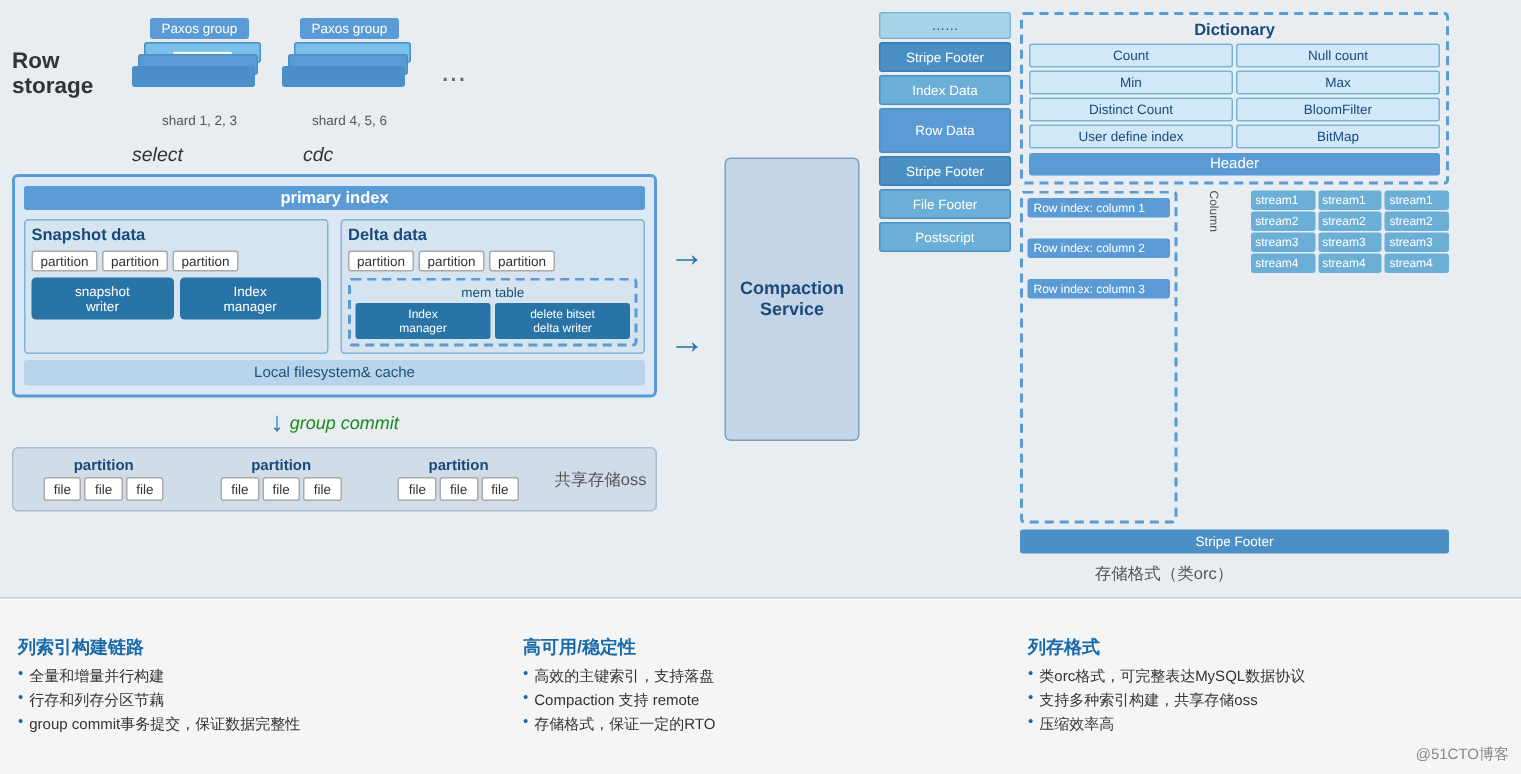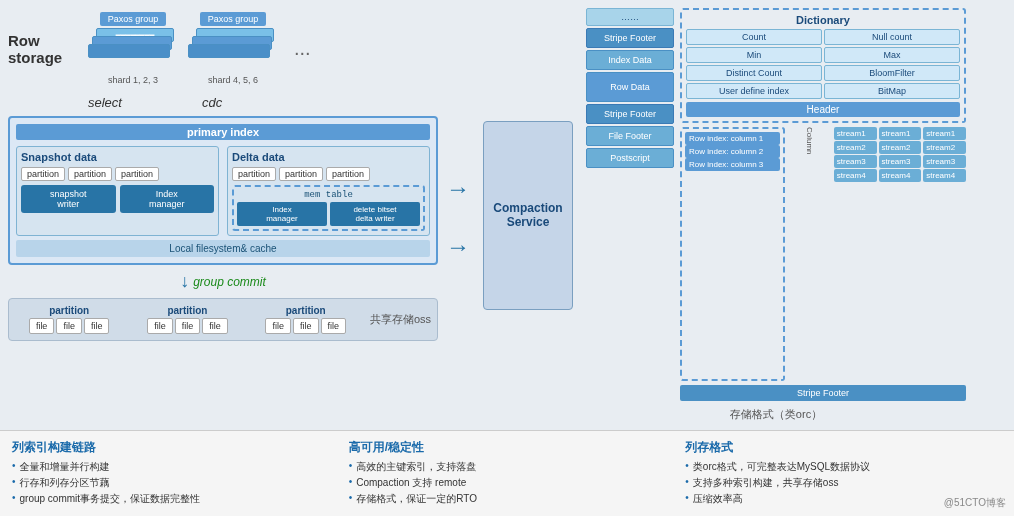--- a/index.html
+++ b/index.html
@@ -159,21 +159,20 @@
       border-radius: 3px;
       padding: 3px;
       margin-top: 3px;
     }
 
     .mem-table-title {
       font-size: 9px;
       text-align: center;
       color: #1a5276;
       margin-bottom: 2px;
-      font-family: Liberation Mono, monospace;
     }
 
     .mem-sub-boxes {
       display: flex;
       gap: 3px;
     }
 
     .mem-sub-box {
       background: #2874a6;
       color: white;
@@ -280,21 +279,21 @@
       text-align: center;
       font-size: 11px;
       color: #555;
       margin-top: 2px;
     }
 
     
     .bottom-section {
       background: #f5f5f5;
       border-top: 1px solid #ccc;
-      padding: 8px 12px;
+      padding: 24px 12px;
       display: flex;
       gap: 20px;
     }
 
     .bottom-col {
       flex: 1;
     }
 
     .bottom-title {
       font-size: 12px;
@@ -477,21 +476,21 @@
               <div style="background:#d0e8f8; border:1px solid #7ab5d5; border-radius:2px; padding:2px 4px; font-size:9px; color:#1a4a7a; text-align:center;">Distinct Count</div>
               <div style="background:#d0e8f8; border:1px solid #7ab5d5; border-radius:2px; padding:2px 4px; font-size:9px; color:#1a4a7a; text-align:center;">BloomFilter</div>
               <div style="background:#d0e8f8; border:1px solid #7ab5d5; border-radius:2px; padding:2px 4px; font-size:9px; color:#1a4a7a; text-align:center;">User define index</div>
               <div style="background:#d0e8f8; border:1px solid #7ab5d5; border-radius:2px; padding:2px 4px; font-size:9px; color:#1a4a7a; text-align:center;">BitMap</div>
             </div>
             <div style="background:#5b9bd5; color:white; border-radius:2px; padding:2px 4px; font-size:10px; text-align:center; margin-top:3px;">Header</div>
           </div>
 
           <div style="display:flex; gap:4px; flex:1;">
 
-            <div style="border:2px dashed #5b9bd5; border-radius:3px; padding:3px; display:flex; flex-direction:column; gap:0; width:105px;">
+            <div style="border:2px dashed #5b9bd5; border-radius:3px; padding:3px; display:flex; flex-direction:column; gap:14px; width:105px;">
               <div style="background:#5b9bd5; color:white; border-radius:2px; padding:2px 4px; font-size:8px;">Row index: column 1</div>
               <div style="background:#5b9bd5; color:white; border-radius:2px; padding:2px 4px; font-size:8px;">Row index: column 2</div>
               <div style="background:#5b9bd5; color:white; border-radius:2px; padding:2px 4px; font-size:8px;">Row index: column 3</div>
             </div>
 
             <div style="display:flex; flex-direction:column; flex:1;">
               <div style="display:flex; gap:2px; flex:1;">
 
                 <div style="display:flex; flex-direction:column; gap:1px; flex:1;">
                   <div style="writing-mode:vertical-rl; text-orientation:mixed; font-size:8px; color:#555; text-align:center; margin-right:2px; align-self:center;">Column</div>

